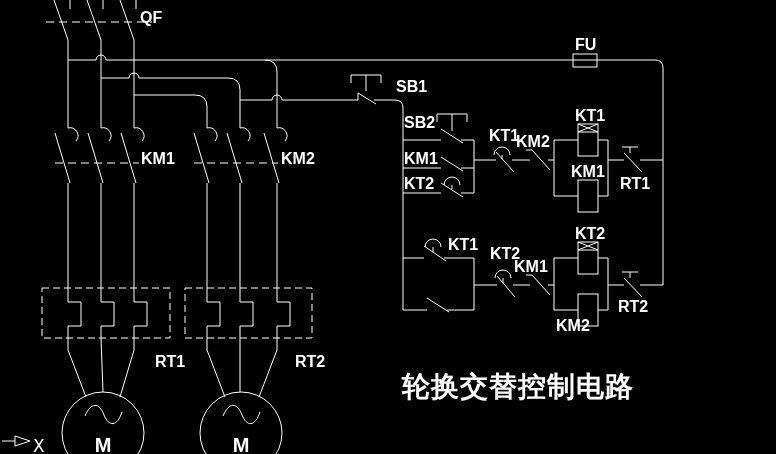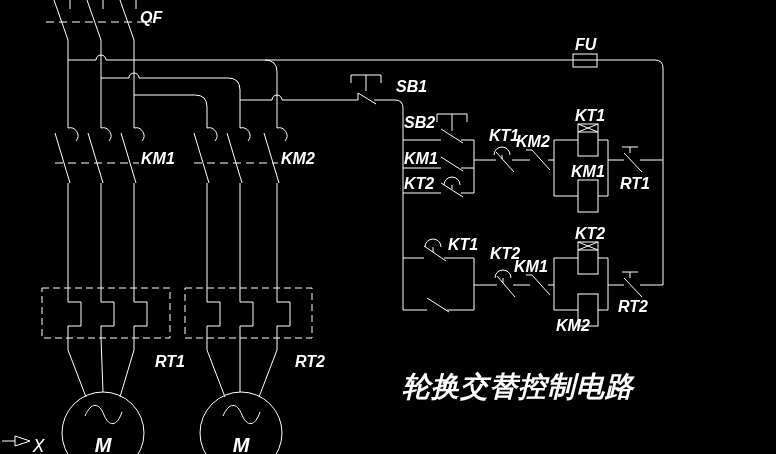--- a/index.html
+++ b/index.html
@@ -1,16 +1,16 @@
 <!DOCTYPE html>
 <html><head>
 <meta charset="utf-8">
 <style>
   html,body{margin:0;padding:0;background:#000;}
-  .stage{position:relative;width:776px;height:454px;background:#000;overflow:hidden;font-style:italic;}
+  .stage{position:relative;width:776px;height:454px;background:#000;overflow:hidden;}
   svg{display:block;}
   svg path, svg rect, svg circle, svg line{stroke:#ffffff;stroke-width:1;fill:none;}
   svg path.dash{stroke-dasharray:8 5;}
   svg rect.dashbox{stroke-dasharray:7 4;}
   text{fill:#ffffff;stroke:none;font-family:"Liberation Sans",sans-serif;font-weight:bold;font-size:16px;}
   text.big{font-size:20px;text-anchor:middle;}
   text.title{font-size:28px;font-family:"DejaVu Sans",sans-serif;letter-spacing:1px;}
   text.ucs{font-size:17px;font-weight:normal;font-family:"DejaVu Sans",sans-serif;}
 </style>
 </head>

